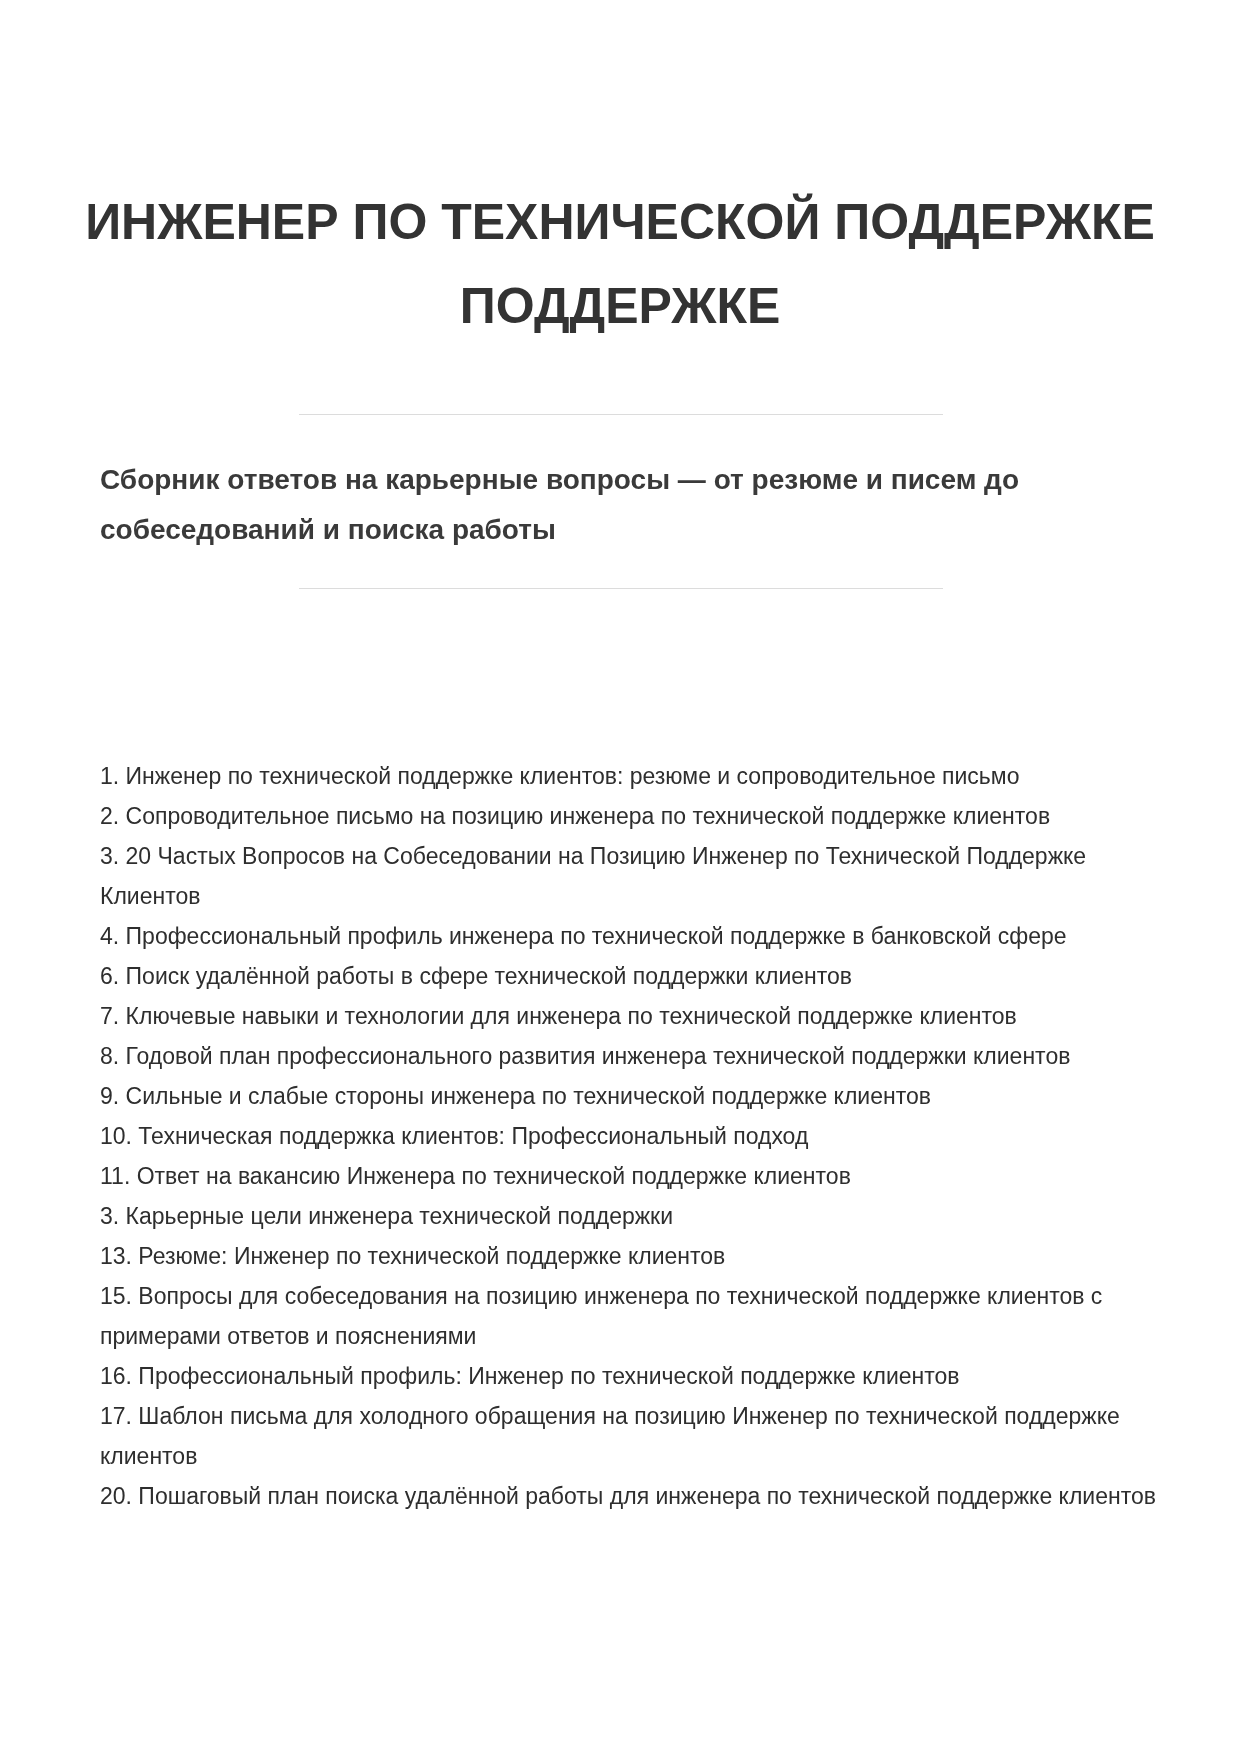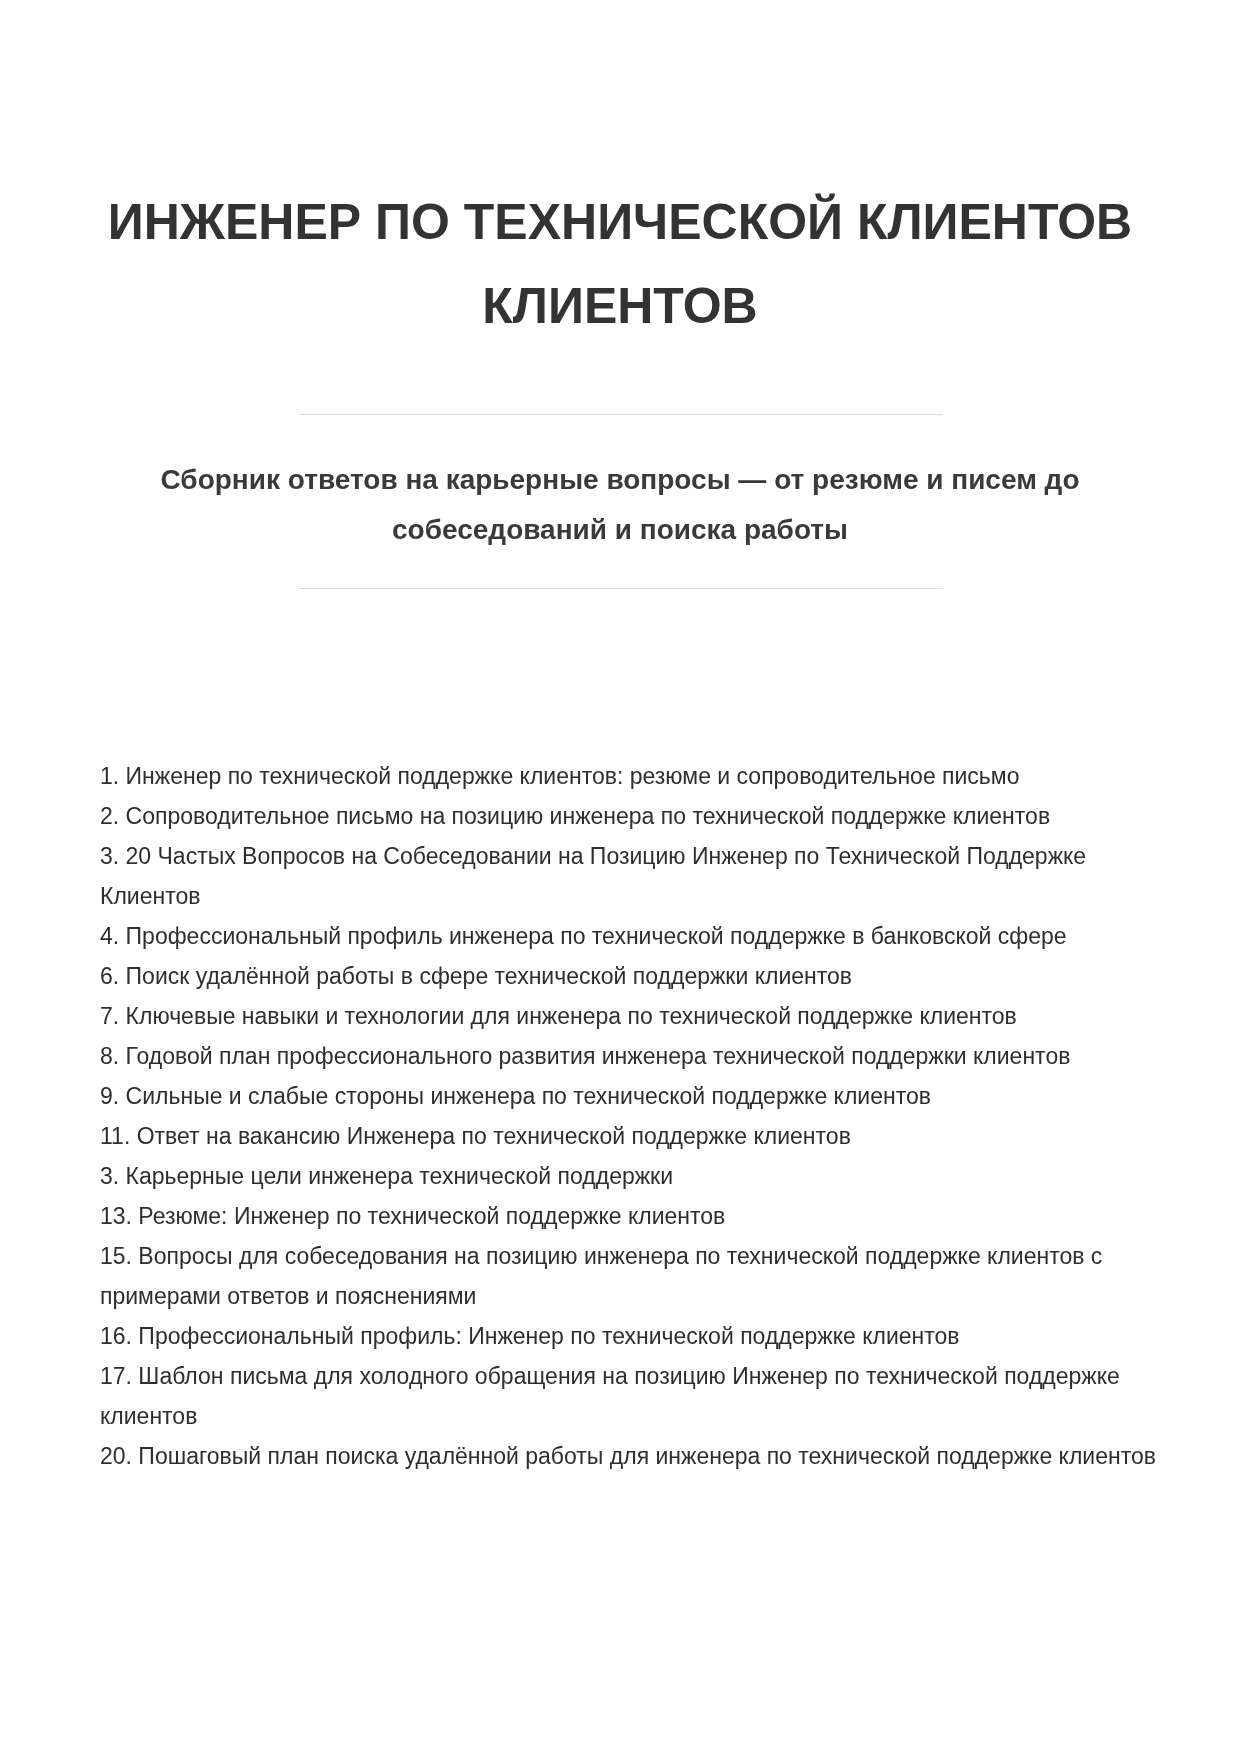--- a/index.html
+++ b/index.html
@@ -30,21 +30,20 @@
       height: 0;
       border-top: 1.5px solid #dcdcdc;
     }
     .rule-top { top: 414px; }
     .rule-bottom { top: 588px; }
     .subtitle {
       position: absolute;
       left: 100px;
       top: 455px;
       width: 1040px;
-      text-align: center;
       font-weight: bold;
       font-size: 28px;
       line-height: 50px;
       color: #3a3a3a;
       margin: 0;
     }
     .toc {
       position: absolute;
       left: 84px;
       top: 740px;
@@ -57,37 +56,38 @@
       font-size: 23px;
       line-height: 40px;
       color: #2e2e2e;
       margin: 0;
       padding: 0;
     }
   </style>
 </head>
 <body>
 
-<h1 class="title">ИНЖЕНЕР ПО ТЕХНИЧЕСКОЙ КЛИЕНТОВ КЛИЕНТОВ</h1>
+<h1 class="title">ИНЖЕНЕР ПО ТЕХНИЧЕСКОЙ ПОДДЕРЖКЕ ПОДДЕРЖКЕ</h1>
 
 <div class="rule rule-top"></div>
 
 <p class="subtitle">Сборник ответов на карьерные вопросы — от резюме и писем до собеседований и поиска работы</p>
 
 <div class="rule rule-bottom"></div>
 
 <ul class="toc">
   <li class="toc-item">1. Инженер по технической поддержке клиентов: резюме и сопроводительное письмо</li>
   <li class="toc-item">2. Сопроводительное письмо на позицию инженера по технической поддержке клиентов</li>
   <li class="toc-item">3. 20 Частых Вопросов на Собеседовании на Позицию Инженер по Технической Поддержке Клиентов</li>
   <li class="toc-item">4. Профессиональный профиль инженера по технической поддержке в банковской сфере</li>
   <li class="toc-item">6. Поиск удалённой работы в сфере технической поддержки клиентов</li>
   <li class="toc-item">7. Ключевые навыки и технологии для инженера по технической поддержке клиентов</li>
   <li class="toc-item">8. Годовой план профессионального развития инженера технической поддержки клиентов</li>
   <li class="toc-item">9. Сильные и слабые стороны инженера по технической поддержке клиентов</li>
+  <li class="toc-item">10. Техническая поддержка клиентов: Профессиональный подход</li>
   <li class="toc-item">11. Ответ на вакансию Инженера по технической поддержке клиентов</li>
   <li class="toc-item">3. Карьерные цели инженера технической поддержки</li>
   <li class="toc-item">13. Резюме: Инженер по технической поддержке клиентов</li>
   <li class="toc-item">15. Вопросы для собеседования на позицию инженера по технической поддержке клиентов с примерами ответов и пояснениями</li>
   <li class="toc-item">16. Профессиональный профиль: Инженер по технической поддержке клиентов</li>
   <li class="toc-item">17. Шаблон письма для холодного обращения на позицию Инженер по технической поддержке клиентов</li>
   <li class="toc-item">20. Пошаговый план поиска удалённой работы для инженера по технической поддержке клиентов</li>
 </ul>
 
 </body></html>

